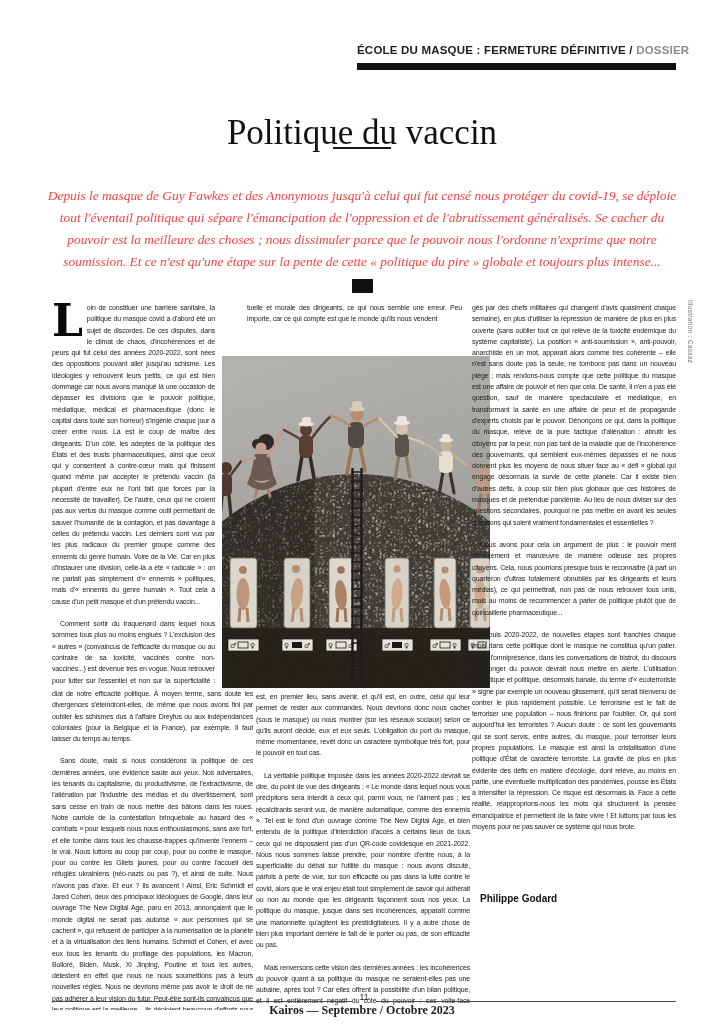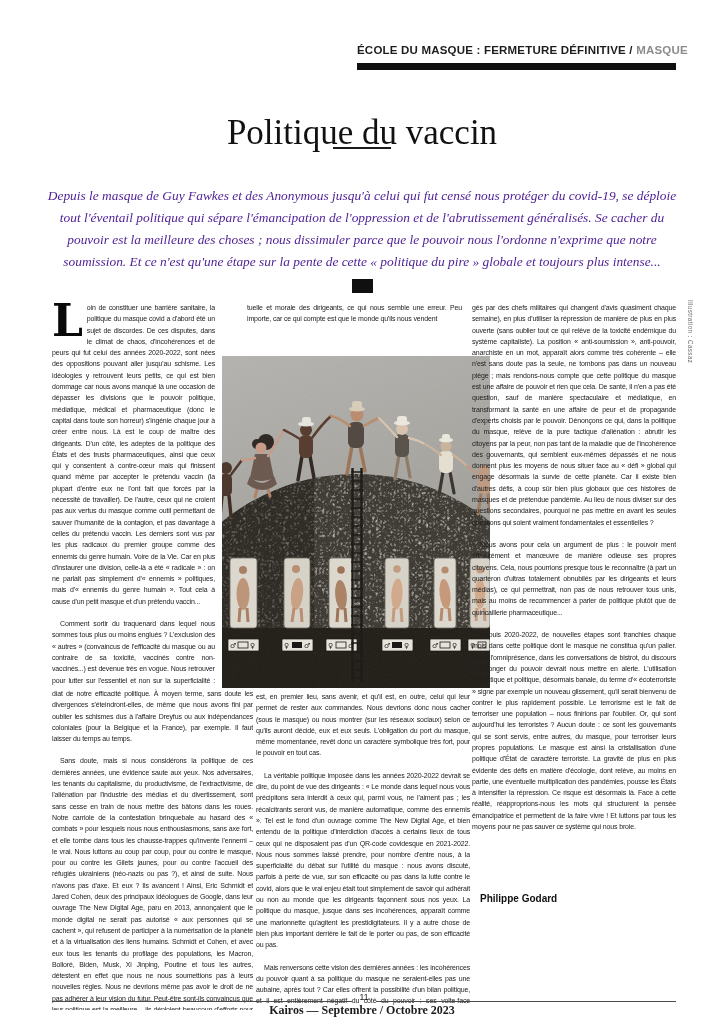--- a/index.html
+++ b/index.html
@@ -13,21 +13,21 @@
   .kicker-bar{position:absolute;left:357px;top:63px;width:319px;height:7px;background:#101010;}
 
   
   .headline{position:absolute;left:0;right:0;top:90px;text-align:center;
             font-family:"Liberation Serif",serif;font-size:35px;font-weight:normal;color:#111;}
   .headline-rule{position:absolute;left:333px;top:147px;width:58px;height:2px;background:#1a1a1a;}
 
   
   .standfirst{position:absolute;left:46px;top:172px;width:632px;text-align:center;
               font-family:"Liberation Serif",serif;font-style:italic;font-size:13.4px;
-              line-height:1.62;color:#4c1d95;}
+              line-height:1.62;color:#ef4444;}
   .divider-square{position:absolute;left:352px;top:279px;width:21px;height:14px;background:#101010;}
 
   
   .col{position:absolute;font-size:7px;line-height:11.3px;text-align:justify;
        letter-spacing:-.15px;color:#222;overflow:hidden;}
   .col p{margin:0;}
   .col p.pgap{margin-top:11px;text-indent:8px;}
   .dropcap{float:left;font-family:"DejaVu Serif",serif;font-weight:bold;font-size:44px;
            line-height:34px;padding:2px 4px 0 0;color:#090909;}
   #col1a{left:52px;top:302px;width:163px;height:386px;}
@@ -49,21 +49,21 @@
   .edition{position:absolute;left:0;right:0;top:1003px;text-align:center;
            font-family:"Liberation Serif",serif;font-weight:bold;font-size:12px;color:#1b1b1b;}
 </style>
 </head>
 <body>
 
 <div class="page">
 
   <div class="kicker">
     <span>ÉCOLE DU MASQUE : FERMETURE DÉFINITIVE /</span>
-    <span class="light">MASQUE</span>
+    <span class="light">DOSSIER</span>
   </div>
   <div class="kicker-bar"></div>
 
   <h1 class="headline">Politique du vaccin</h1>
   <div class="headline-rule"></div>
 
   <p class="standfirst">Depuis le masque de Guy Fawkes et des Anonymous jusqu'à celui qui fut censé nous protéger du covid-19, se déploie tout l'éventail politique qui sépare l'émancipation de l'oppression et de l'abrutissement généralisés. Se cacher du pouvoir est la meilleure des choses ; nous dissimuler parce que le pouvoir nous l'ordonne n'exprime que notre soumission. Et ce n'est qu'une étape sur la pente de cette « politique du pire » globale et toujours plus intense...</p>
   <div class="divider-square"></div>
 
   <div class="col" id="col1a">

